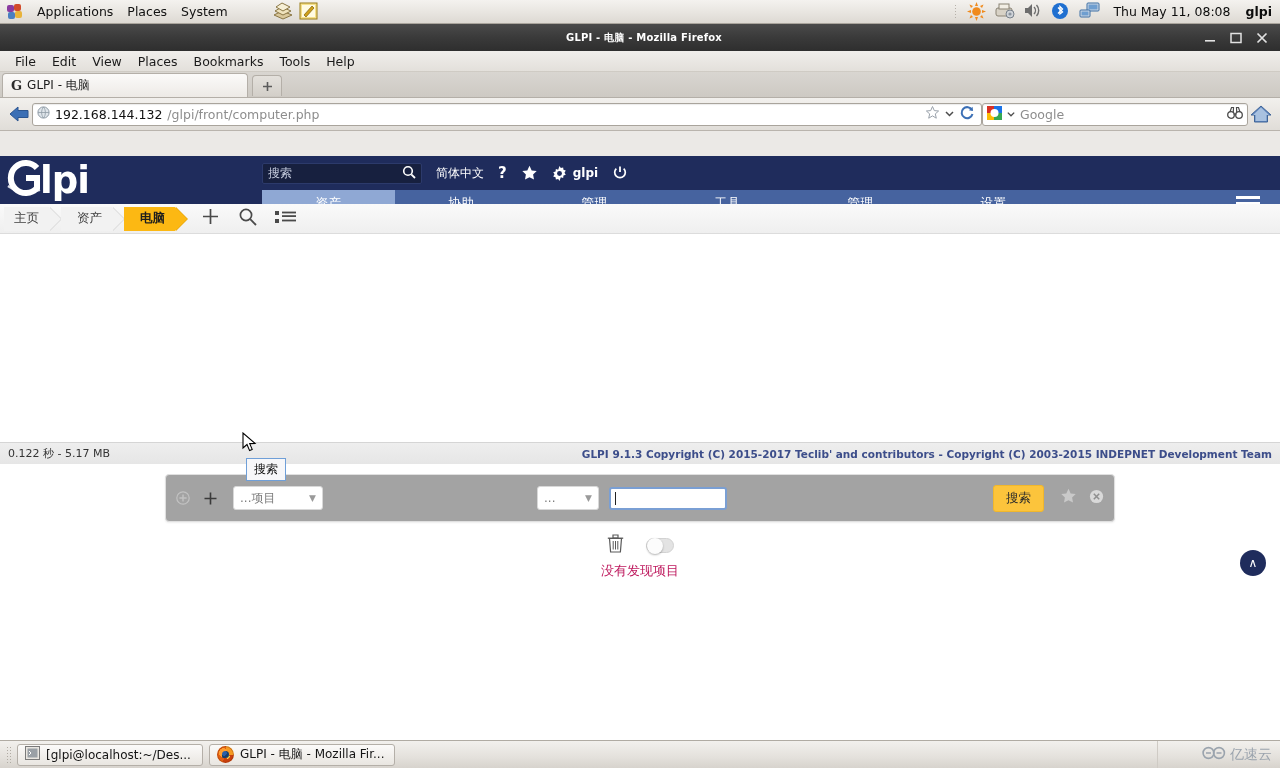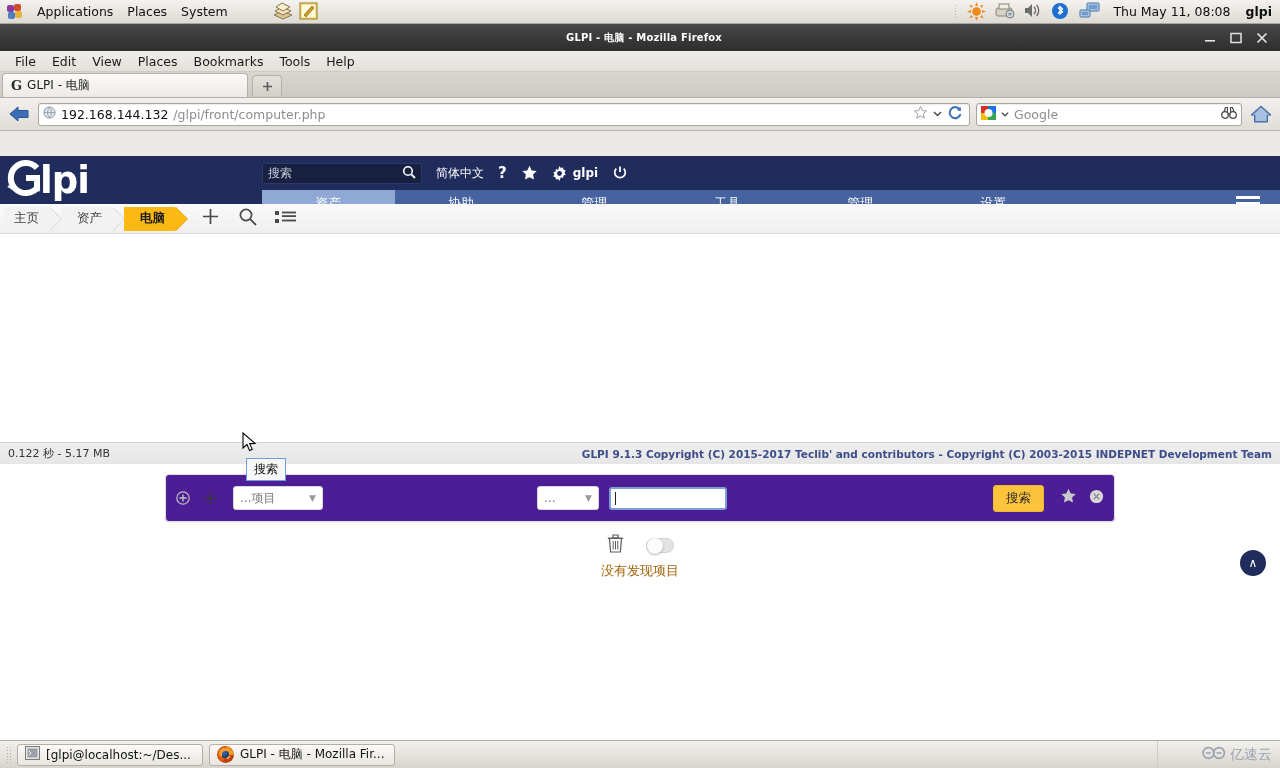--- a/index.html
+++ b/index.html
@@ -82,21 +82,21 @@
   .ff-newtab {
     width: 30px; height: 21px; margin-left: 4px; margin-bottom:1px;
     background: linear-gradient(to bottom,#e4e1dc,#d3cfc9);
     border:1px solid #b4afa8; border-bottom:none; border-radius: 4px 4px 0 0;
     display:flex; align-items:center; justify-content:center; color:#4a4a4a; font-size: 14px;
   }
   .glpi-favicon { font-weight:bold; font-size: 13px; color:#2b2b2b; font-family:"DejaVu Serif", serif;}
 
   #ff-navbar {
     height: 33px; background: linear-gradient(to bottom,#f2f0ed,#e0ddd8);
-    display:flex; align-items:center; padding: 0 6px; gap: 6px;
+    display:flex; align-items:center; padding: 0 6px; 
     border-bottom: 1px solid #b9b4ad;
   }
   #ff-back { width: 26px; height:24px; display:flex; align-items:center; justify-content:center;}
   #urlbar {
     flex: 1; height: 23px; background:#fff; border:1px solid #a9a49c; border-radius:3px;
     display:flex; align-items:center; padding: 0 4px; gap: 5px; font-size: 12.5px; color:#1b1b1b;
     box-shadow: inset 0 1px 1px rgba(0,0,0,.08);
   }
   #urlbar .url-host { color:#111; }
   #urlbar .url-path { color:#8d8d8d; }
@@ -167,21 +167,21 @@
   .crumb.active:before { border-left-color:#e8a70c; }
   .bc-actions { display:flex; align-items:center; gap: 18px; margin-left: 14px; color:#4a4a4a;}
   #tooltip-search {
     position:absolute; left: 246px; top: 252px; background:#f7f7f9; border:1px solid #6f9fd8;
     color:#111; font-size: 12px; padding: 2px 7px; z-index: 40;
   }
 
   #content-area { background:#fff; position:relative; height: 404px;}
   #search-panel {
     position:absolute; left: 165px; top: 270px; width: 950px; height: 48px;
-    background:#4c1d95; border:1px solid #e0e0e0; border-radius: 4px;
+    background:#a3a3a3; border:1px solid #e0e0e0; border-radius: 4px;
     box-shadow: 0 1px 2px rgba(0,0,0,.07);
     display:flex; align-items:center; padding: 0 10px; gap: 0;
   }
   .sp-addgroup { color:#b9b9b9; font-size: 15px; margin-right: 14px; display:flex; align-items:center;}
   .sp-add { color:#3a3a3a; font-size: 16px; margin-right: 16px; display:flex; align-items:center;}
   .sel {
     height: 24px; border:1px solid #d8d8d8; border-radius:3px; background:#fff;
     display:flex; align-items:center; padding: 0 6px; font-size: 12px; color:#7c7c7c;
   }
   .sel .caret { margin-left: auto; padding-left: 10px; color:#9a9a9a; font-size:9px;}
@@ -197,21 +197,21 @@
     padding: 4px 12px; border-radius:3px; border:1px solid #f0b72c;
   }
   .sp-right-icons { display:flex; align-items:center; gap: 12px; margin-left: 16px; color:#b9b9b9;}
 
   #list-controls { position:absolute; left:0; right:0; top: 328px; display:flex; justify-content:center; align-items:center; gap: 22px;}
   #toggle-switch {
     width: 28px; height: 15px; border-radius: 9px; background:#e3e3e3; border:1px solid #d2d2d2;
     position:relative;
   }
   #toggle-switch .knob { position:absolute; left: 0px; top: -1px; width: 16px; height:16px; border-radius:50%; background:#fcfcfc; box-shadow: 0 1px 2px rgba(0,0,0,.3);}
-  #no-items { position:absolute; left:0; right:0; top: 368px; text-align:center; font-size: 13px; color:#a16207;}
+  #no-items { position:absolute; left:0; right:0; top: 368px; text-align:center; font-size: 13px; color:#be185d;}
 
   #scroll-top {
     position:absolute; right: 14px; bottom: 10px; width: 26px; height:26px; border-radius:50%;
     background:#1f2c5c; color:#fff; display:flex; align-items:center; justify-content:center; font-size: 12px;
   }
 
   #glpi-footer {
     position:absolute; left:0; bottom:0; width: 1280px; height: 22px;
     background: linear-gradient(to bottom,#eeeeee,#e6e6e6); border-top:1px solid #d5d5d5;
     display:flex; align-items:center; padding: 0 8px; font-size: 11px; gap: 41px;

